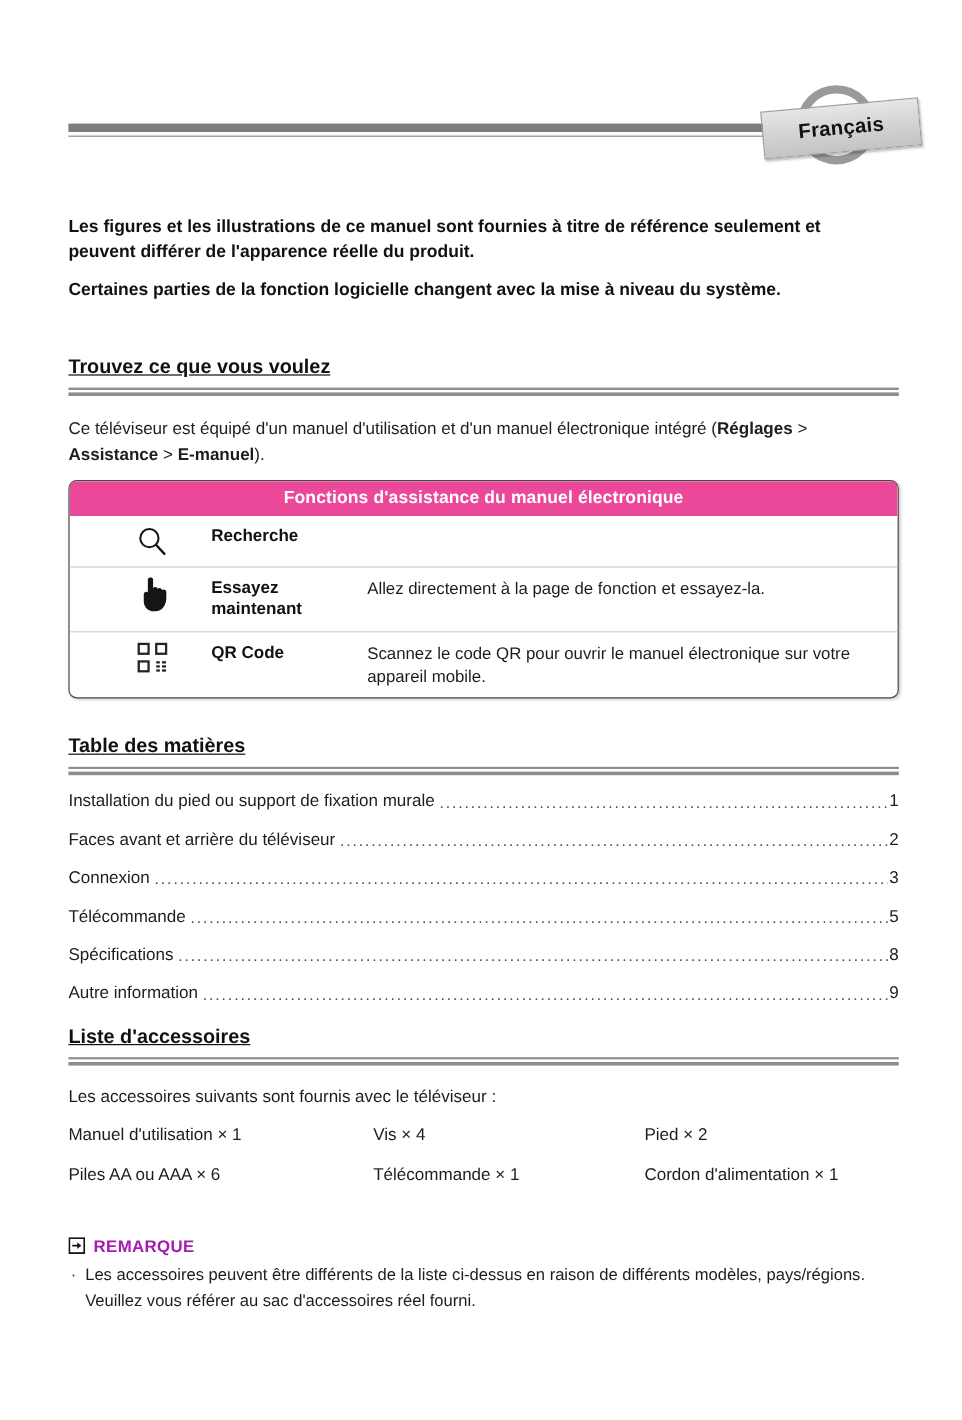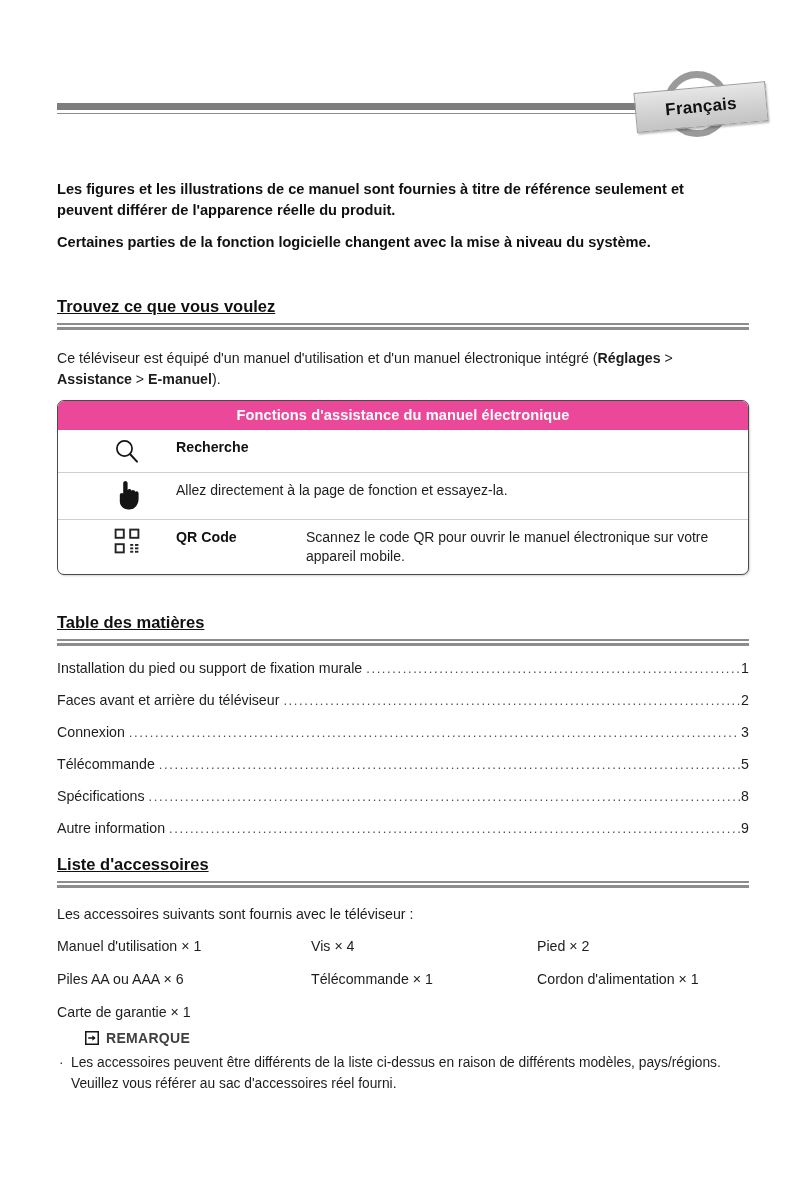--- a/index.html
+++ b/index.html
@@ -225,23 +225,22 @@
     position: absolute;
     left: 57px;
     top: 1030px;
     width: 692px;
   }
   .note-head {
     display: flex;
     align-items: center;
     font-size: 14px;
     font-weight: bold;
-    color: #404040;
+    color: #a21caf;
     letter-spacing: 0.3px;
-    margin-left: 28px;
   }
   .note-icon {
     width: 14px;
     height: 14px;
     margin-right: 7px;
     display: inline-block;
   }
   .note-body {
     margin-top: 7px;
     padding-left: 14px;
@@ -306,20 +305,21 @@
       </div>
       <div class="feat-label">Recherche</div>
     </div>
 
     <div class="feat-row">
       <div class="feat-icon">
         <svg width="26" height="30" viewBox="0 0 26 30">
           <path d="M9.2 2.2c0-1.2 1-2.2 2.2-2.2s2.2 1 2.2 2.2v7.0c0.35-0.7 1.0-1.1 1.8-1.1 1.0 0 1.8 0.7 2.0 1.6 0.35-0.5 0.95-0.8 1.6-0.8 1.05 0 1.95 0.8 2.05 1.8 0.35-0.35 0.85-0.55 1.4-0.55 1.2 0 2.15 0.95 2.15 2.15v5.1c0 6.0-3.6 11.0-9.0 11.0h-1.5c-4.6 0-8.3-3.6-8.3-8.2v-6.0c0-1.2 0.95-2.1 2.1-2.1 0.5 0 0.95 0.18 1.3 0.46V2.2z" fill="#151515"></path>
         </svg>
       </div>
+      <div class="feat-label">Essayez maintenant</div>
       <div class="feat-desc">Allez directement à la page de fonction et essayez-la.</div>
     </div>
 
     <div class="feat-row">
       <div class="feat-icon">
         <svg width="26" height="26" viewBox="0 0 26 26">
           <g fill="none" stroke="#242424" stroke-width="1.9">
             <rect x="1.6" y="1.6" width="8.2" height="8.2"></rect>
             <rect x="16.2" y="1.6" width="8.2" height="8.2"></rect>
             <rect x="1.6" y="16.2" width="8.2" height="8.2"></rect>
@@ -392,25 +392,20 @@
       <div class="acc-line">
         <span class="acc-c1">Manuel d'utilisation × 1</span>
         <span class="acc-c2">Vis × 4</span>
         <span class="acc-c3">Pied × 2</span>
       </div>
       <div class="acc-line">
         <span class="acc-c1">Piles AA ou AAA × 6</span>
         <span class="acc-c2">Télécommande × 1</span>
         <span class="acc-c3">Cordon d'alimentation × 1</span>
       </div>
-      <div class="acc-line">
-        <span class="acc-c1">Carte de garantie × 1</span>
-        <span class="acc-c2"></span>
-        <span class="acc-c3"></span>
-      </div>
     </div>
   </div>
 
   <div class="note">
     <div class="note-head">
       <span class="note-icon">
         <svg width="14" height="14" viewBox="0 0 14 14">
           <rect x="0.75" y="0.75" width="12.5" height="12.5" fill="none" stroke="#141414" stroke-width="1.5"></rect>
           <line x1="3.2" y1="7" x2="10.0" y2="7" stroke="#141414" stroke-width="1.5"></line>
           <path d="M7.4 4.2 L10.6 7 L7.4 9.8 Z" fill="#141414"></path>

